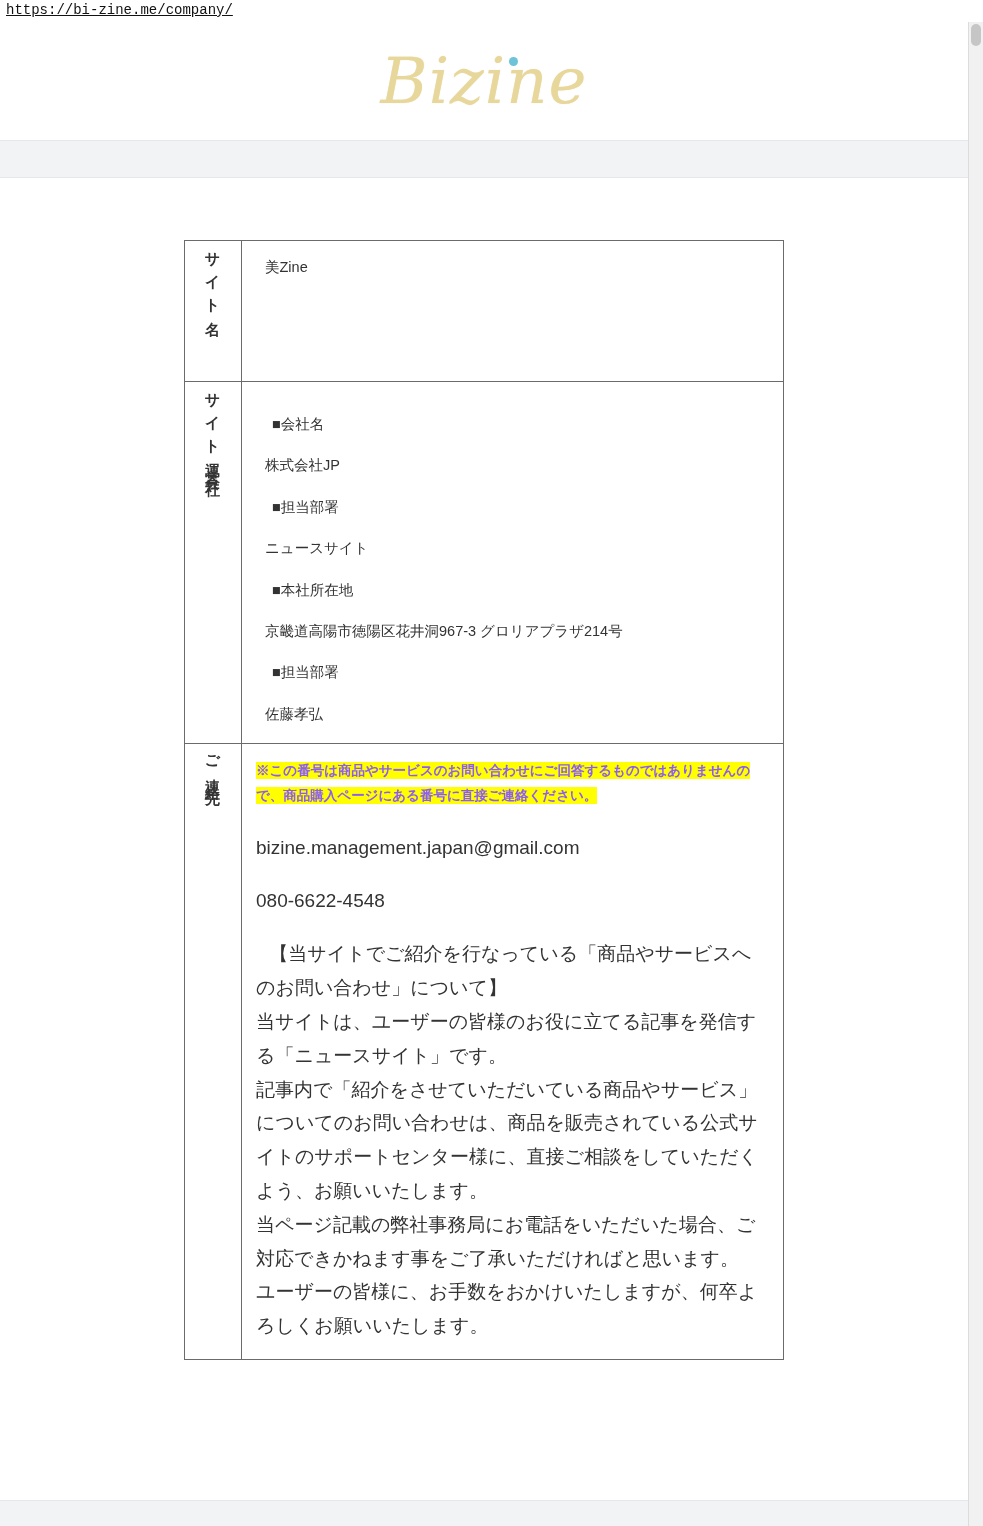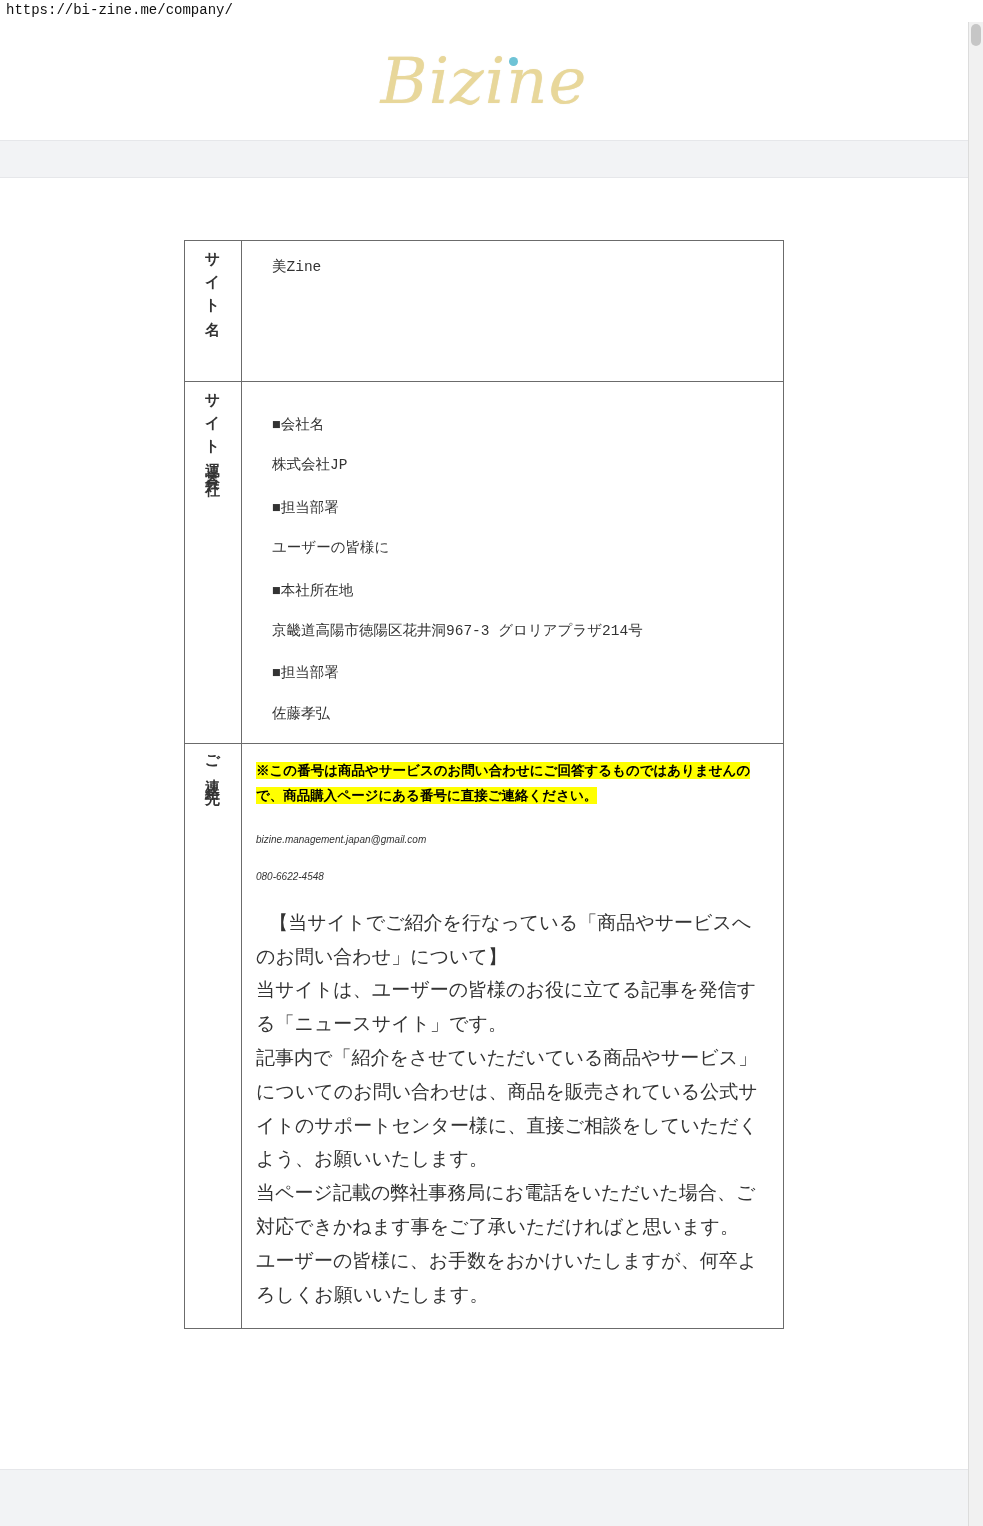--- a/index.html
+++ b/index.html
@@ -18,20 +18,21 @@
   
   .url-bar {
     height: 22px;
     padding: 2px 8px 0 6px;
     font-family: "Liberation Mono", monospace;
     font-size: 14px;
     color: #111111;
     background: #ffffff;
     box-sizing: border-box;
     letter-spacing: 0px;
+    text-decoration: underline;
   }
   
   .page-frame {
     position: relative;
     width: 983px;
     height: 1504px;
     background: #ffffff;
     overflow: hidden;
   }
   .scrollbar-track {
@@ -131,35 +132,35 @@
     display: inline-block;
     font-size: 15px;
     letter-spacing: 6px;
     line-height: 1;
   }
   td.body-cell {
     padding: 14px 16px 16px 14px;
   }
   .row-sitename td.body-cell { height: 110px; }
   .lbl { margin: 16px; }
-  .val { margin: 0 0 16px 16px; font-family: Liberation Mono, monospace; }
+  .val { margin: 0 0 16px 9px; }
   .val.last { margin-bottom: 0; }
   .notice {
     background: #ffff00;
-    color: #000000;
+    color: #8b5cf6;
     font-weight: bold;
     font-size: 13.5px;
     line-height: 1.65;
     display: inline;
     box-decoration-break: clone;
     -webkit-box-decoration-break: clone;
     padding: 1px 0;
   }
   .notice-wrap { margin: 0 0 22px 0; }
-  .contact-line { margin: 0 0 20px 0; font-size: 10px; font-style: italic; }
+  .contact-line { margin: 0 0 20px 0; font-size: 19px; }
   .para { margin: 0; font-size: 19px; line-height: 1.78; }
   .para.indent { text-indent: 0.7em; }
   .footer-space { height: 140px; background: #ffffff; }
   .bottom-strip {
     height: 186px;
     background: #f2f3f5;
     border-top: 1px solid #e6e7ea;
   }
 </style>
 </head>
@@ -201,21 +202,21 @@
           </tr>
 
           <tr>
             <td class="th-cell">
               <span class="vert">サイト運営会社</span>
             </td>
             <td class="body-cell">
               <p class="lbl">■会社名</p>
               <p class="val">株式会社JP</p>
               <p class="lbl">■担当部署</p>
-              <p class="val">ユーザーの皆様に</p>
+              <p class="val">ニュースサイト</p>
               <p class="lbl">■本社所在地</p>
               <p class="val">京畿道高陽市徳陽区花井洞967-3 グロリアプラザ214号</p>
               <p class="lbl">■担当部署</p>
               <p class="val last">佐藤孝弘</p>
             </td>
           </tr>
 
           <tr>
             <td class="th-cell">
               <span class="vert">ご連絡先</span>

